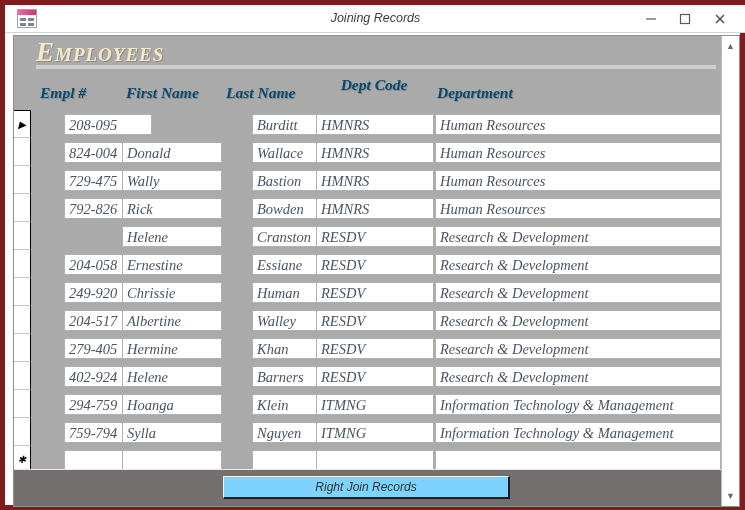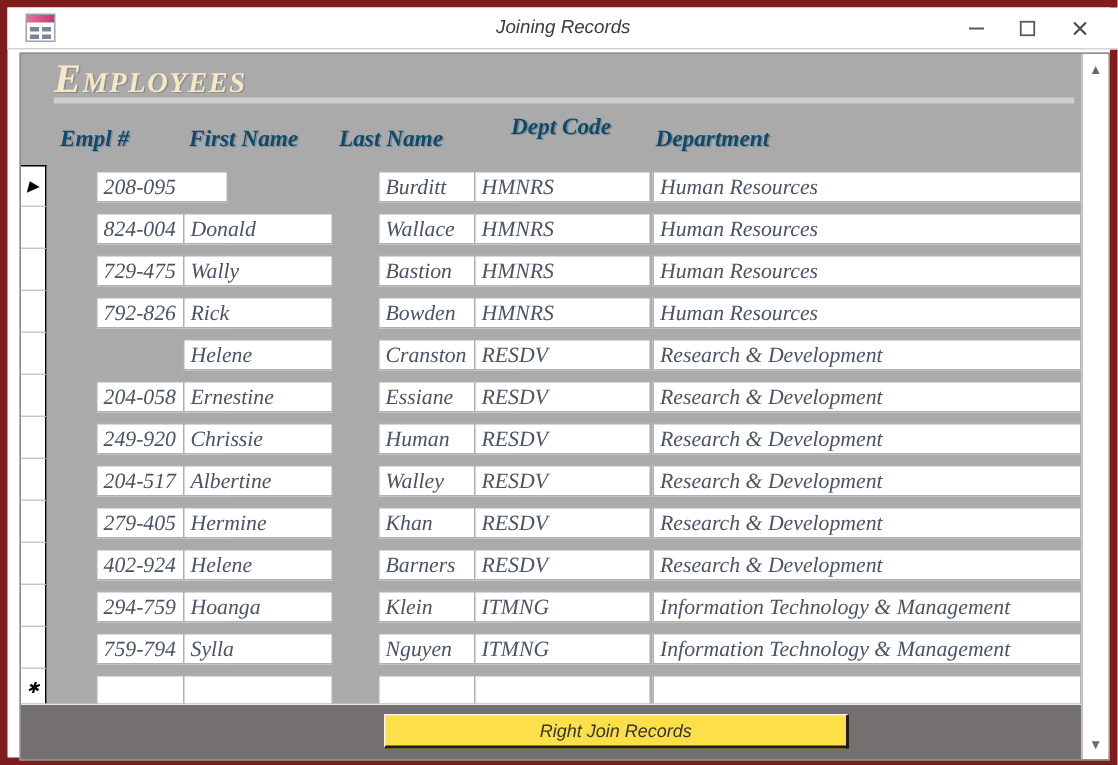--- a/index.html
+++ b/index.html
@@ -206,35 +206,34 @@
     position: absolute;
     left: 0; bottom: 0;
     width: 707px;
     height: 36px;
     background: #757070;
     border-top: 1px solid #e8e8e8;
   }
   .join-button {
     position: absolute;
     left: 209px; top: 6px;
-    width: 310px;
+    width: 287px;
     height: 23px;
-    background: #fde047;
+    background: #7dd3fc;
     border-top: 1px solid #f4f2ee;
     border-left: 1px solid #f4f2ee;
     border-right: 2px solid #1c1c1c;
     border-bottom: 2px solid #1c1c1c;
     box-sizing: border-box;
     font-family: "Liberation Sans", sans-serif;
     font-size: 12px;
     color: #333333;
     text-align: center;
     line-height: 20px;
     cursor: default;
-    margin-left: 33px;
   }
 
   
   .vscroll {
     position: absolute;
     right: 0; top: 0;
     width: 18px;
     height: 470px;
     background: #ffffff;
     border-left: 1px solid #bdbdbd;

